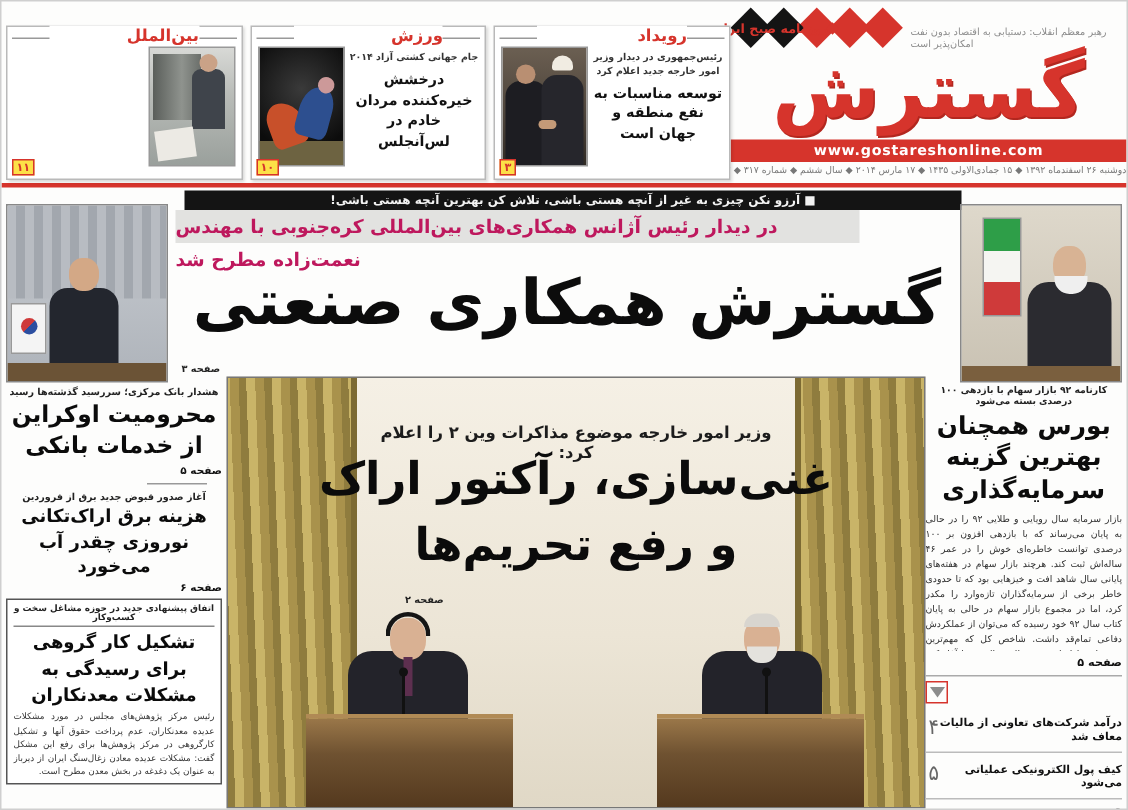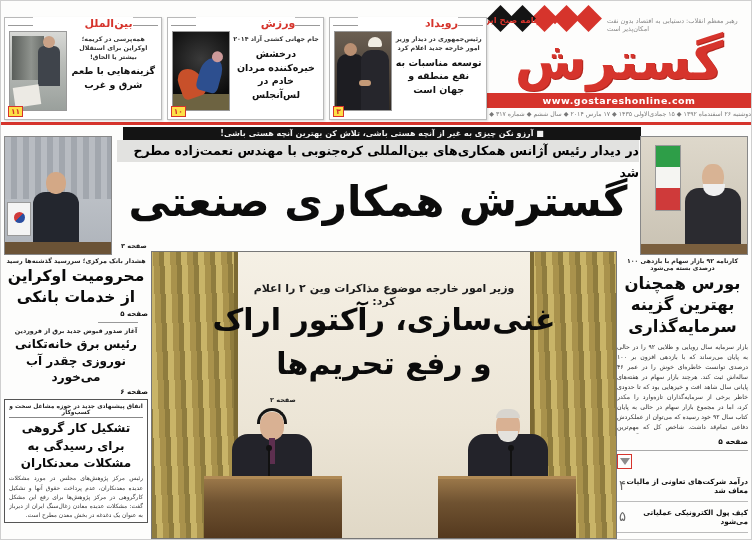--- a/index.html
+++ b/index.html
@@ -64,21 +64,21 @@
   .lead-left .kflag:before { content:""; position:absolute; top:9px; left:6px; width:11px; height:11px; border-radius:50%; background:linear-gradient(135deg,#cf3a3a 50%,#2b4ea0 50%); }
   .lead-left .desk { position:absolute; bottom:0; left:0; right:0; height:12px; background:#6b5336; }
 
   .lead-right { right:3px; background:linear-gradient(180deg,#ded8cb 0%,#c9c2b3 100%); }
   .lead-right .iflag { position:absolute; top:8px; right:66px; width:26px; height:66px; background:linear-gradient(180deg,#2e9e48 0 33%,#f5f5f2 33% 66%,#cf3a3a 66% 100%); border:1px solid #999; }
   .lead-right .nman { position:absolute; bottom:0; right:6px; width:56px; height:66px; background:#2b2b30; border-radius:14px 14px 0 0; }
   .lead-right .nman:before { content:""; position:absolute; top:-24px; left:17px; width:22px; height:26px; border-radius:45%; background:#d8b394; }
   .lead-right .nbeard { position:absolute; bottom:58px; right:22px; width:22px; height:12px; border-radius:0 0 10px 10px; background:#efefef; }
   .lead-right .ndesk { position:absolute; bottom:0; left:0; right:0; height:10px; background:#7a5f3e; }
 
-  .lead-kicker { position:absolute; top:139px; left:116px; width:522px; height:22px; background:#e2e2e0; color:#000000; font-size:12.5px; font-weight:900; text-align:right; line-height:22px; }
+  .lead-kicker { position:absolute; top:139px; left:116px; width:456px; height:22px; background:#e2e2e0; color:#be185d; font-size:12.5px; font-weight:900; text-align:left; line-height:22px; }
   .lead-headline { position:absolute; top:162px; left:116px; width:522px; text-align:center; font-size:42px; font-weight:900; color:#0c0c0c; line-height:78px; letter-spacing:-1px; }
   .lead-page { position:absolute; top:241px; left:120px; font-size:6.5px; font-weight:bold; color:#222; }
 
   
   .center-photo { position:absolute; top:250px; left:150px; width:466px; height:288px; border:1px solid #777; background:#f2ede2; overflow:hidden; }
   .curtain { position:absolute; top:0; bottom:0; width:86px; background:repeating-linear-gradient(88deg,#8f7c3e 0 5px,#c9b468 5px 11px,#a9924c 11px 17px); }
   .curtain.cl { left:0; border-right:4px solid #7c6a33; }
   .curtain.cr { right:0; border-left:4px solid #7c6a33; }
   .wall { position:absolute; top:0; bottom:0; left:86px; right:86px; background:linear-gradient(180deg,#f5f0e5 0%,#ece5d6 60%,#e0d8c6 100%); }
   .center-kicker { position:absolute; top:30px; left:90px; right:90px; text-align:center; font-size:11px; font-weight:900; color:#1c1c1c; }
@@ -182,24 +182,20 @@
           <div class="w2"></div>
         </div>
       </div>
       <div class="page-badge">۱۰</div>
     </div>
 
     <div class="news-box">
       <div class="box-rule"></div>
       <div class="box-header">بین‌الملل</div>
       <div class="box-body">
-        <div class="box-text">
-          <div class="box-kicker">همه‌پرسی در کریمه؛ اوکراین برای استقلال بیشتر یا الحاق!</div>
-          <div class="box-title">گزینه‌هایی با طعم شرق و غرب</div>
-        </div>
         <div class="box-photo photo-crimea">
           <div class="machine"></div>
           <div class="man"></div>
           <div class="paper"></div>
         </div>
       </div>
       <div class="page-badge">۱۱</div>
     </div>
   </div>
 
@@ -275,21 +271,21 @@
 
   <div class="left-col">
     <div>
       <div class="lc-kicker">هشدار بانک مرکزی؛ سررسید گذشته‌ها رسید</div>
       <div class="lc-title-xl">محرومیت اوکراین از خدمات بانکی</div>
       <div class="lc-page">صفحه ۵</div>
     </div>
     <div class="lc-sep"></div>
     <div>
       <div class="lc-kicker">آغاز صدور قبوض جدید برق از فروردین</div>
-      <div class="lc-title-md">رئیس برق خانه‌تکانی نوروزی چقدر آب می‌خورد</div>
+      <div class="lc-title-md">هزینه برق اراک‌تکانی نوروزی چقدر آب می‌خورد</div>
       <div class="lc-page">صفحه ۶</div>
     </div>
     <div class="lc-box">
       <div class="lc-box-kicker">اتفاق پیشنهادی جدید در حوزه مشاغل سخت و کسب‌وکار</div>
       <div class="lc-box-title">تشکیل کار گروهی برای رسیدگی به مشکلات معدنکاران</div>
       <div class="lc-box-body">رئیس مرکز پژوهش‌های مجلس در مورد مشکلات عدیده معدنکاران، عدم پرداخت حقوق آنها و تشکیل کارگروهی در مرکز پژوهش‌ها برای رفع این مشکل گفت: مشکلات عدیده معادن زغال‌سنگ ایران از دیرباز به عنوان یک دغدغه در بخش معدن مطرح است.</div>
 
     </div>
 
   </div>

